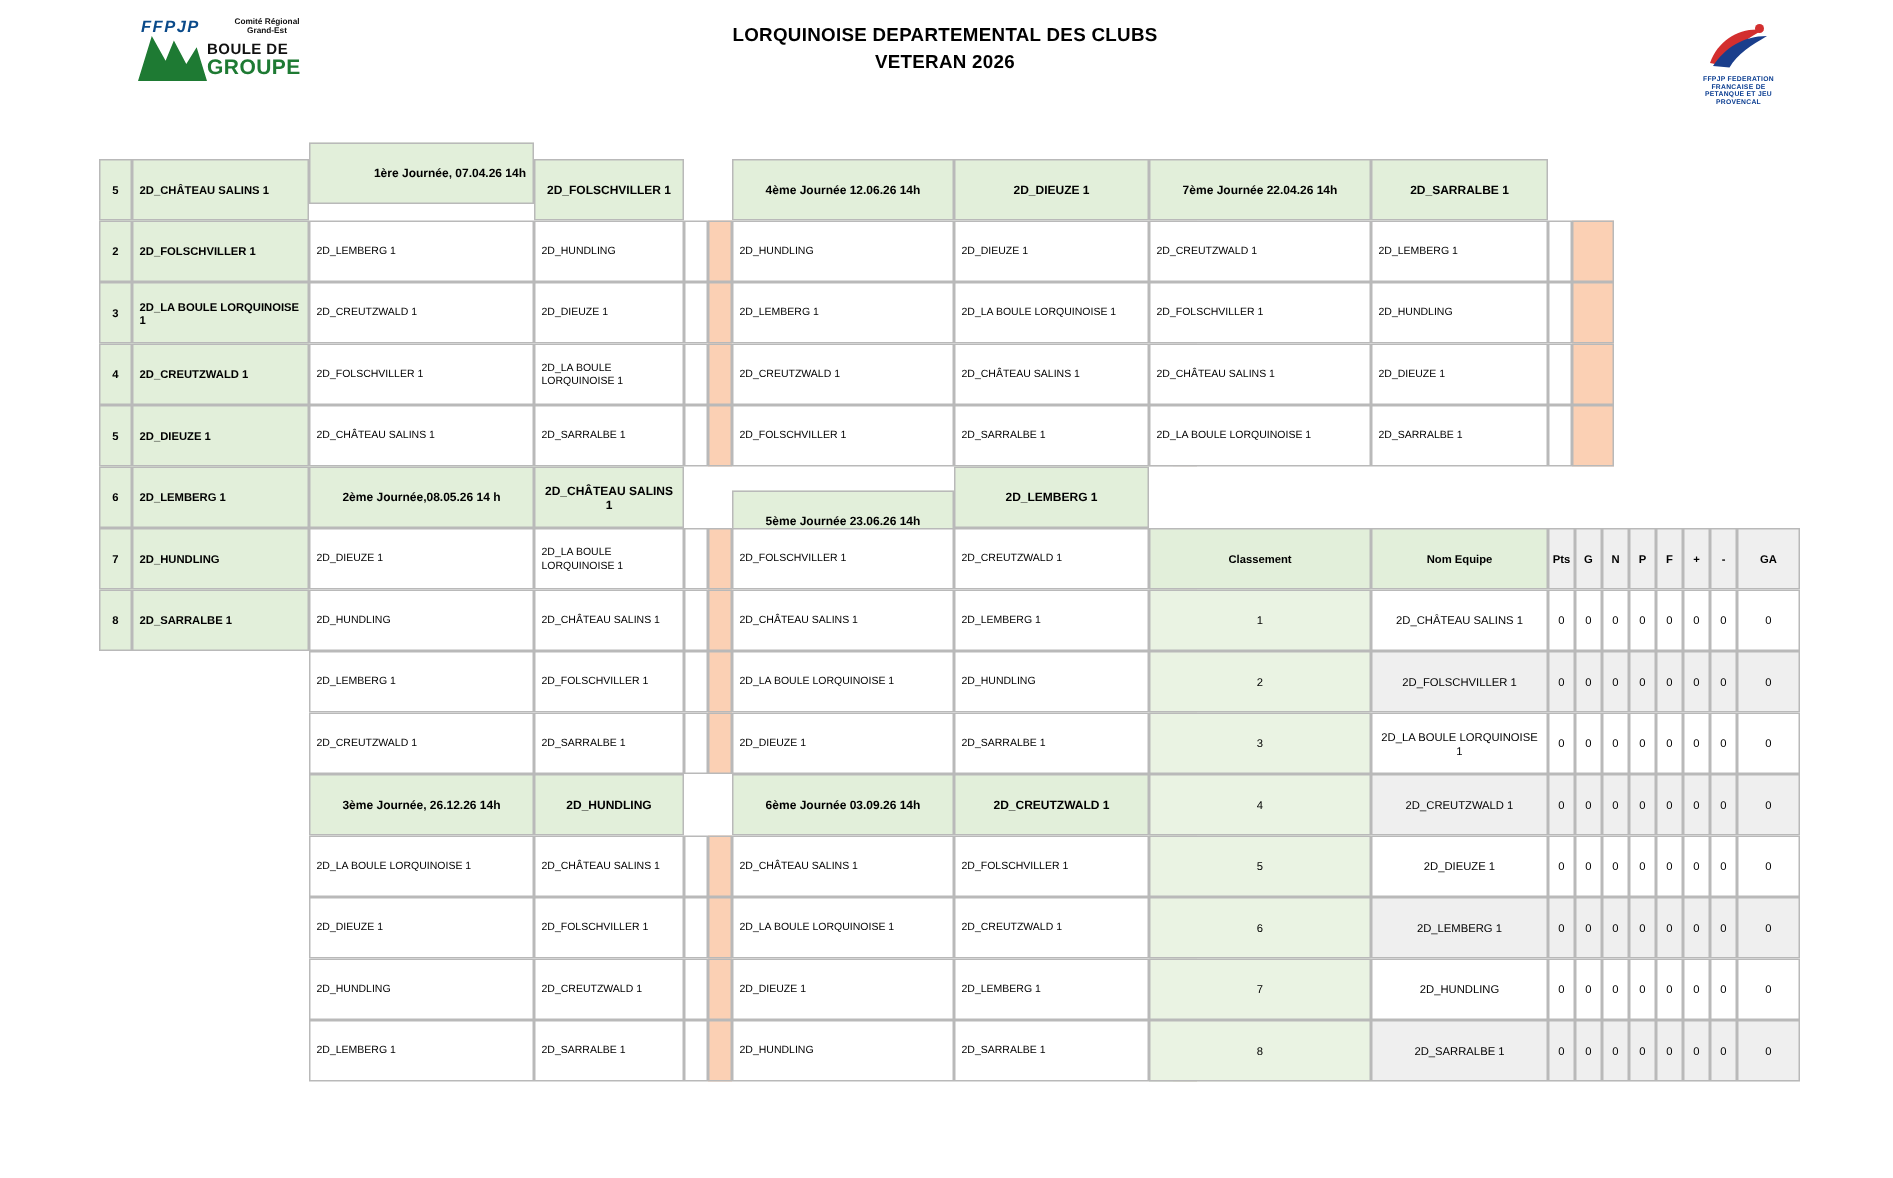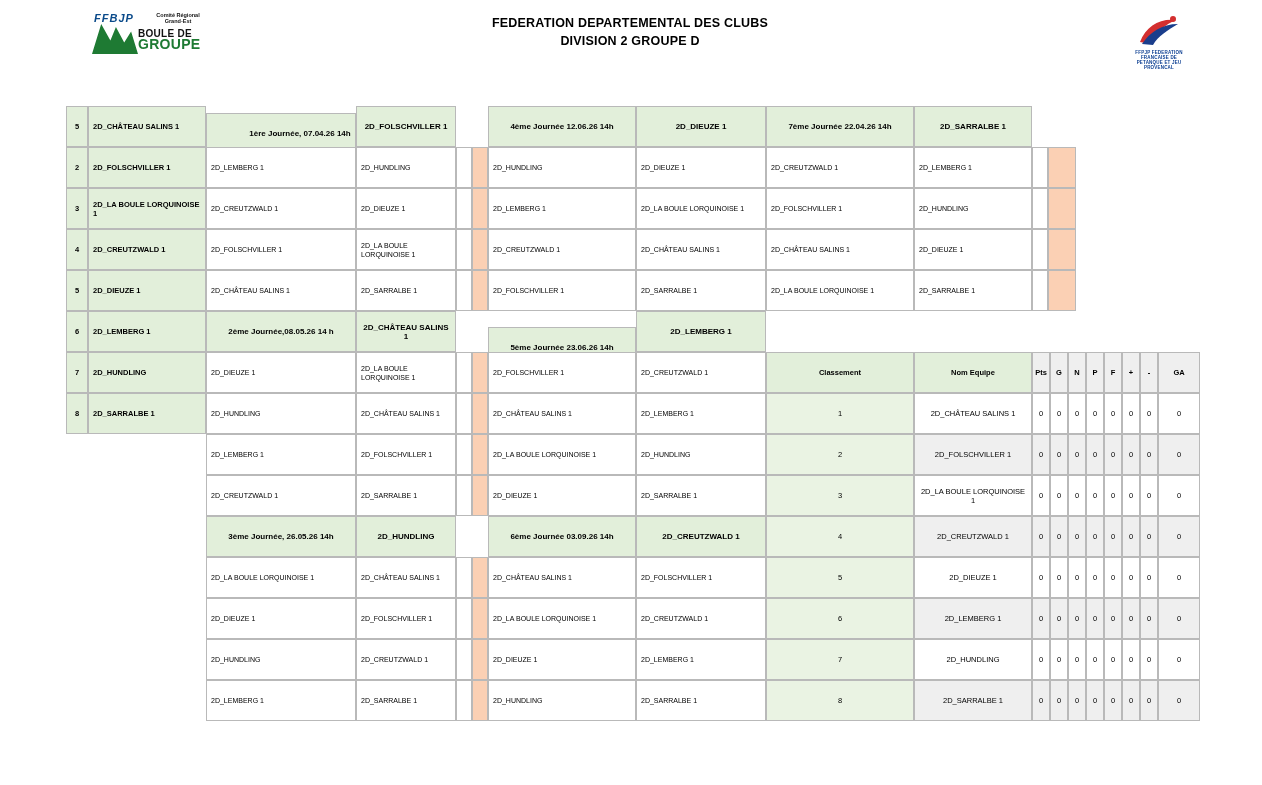--- a/index.html
+++ b/index.html
@@ -141,35 +141,35 @@
   .cell.small { font-size: 7px; }
 </style>
 </head>
 <body>
 
 <div class="page">
 
   <div class="header">
 
     <div class="logo-left">
-      <div class="ffbjp">FFBJP</div>
+      <div class="ffbjp">FFPJP</div>
       <div class="cr">
         <span>Comité Régional</span><br>
         <span>Grand-Est</span>
       </div>
       <div class="mleaf"></div>
       <div class="cdm">
         <span>BOULE DE</span><br>
         <span class="big">GROUPE</span>
       </div>
     </div>
 
     <div class="title-block">
-      <div>FEDERATION DEPARTEMENTAL DES CLUBS</div>
-      <div>DIVISION 2 GROUPE D</div>
+      <div>LORQUINOISE DEPARTEMENTAL DES CLUBS</div>
+      <div>VETERAN 2026</div>
     </div>
 
     <div class="logo-right">
       <svg class="swirl" viewBox="0 0 46 34">
         <path d="M4 28 C 10 12, 24 4, 40 6 C 30 10, 20 18, 14 30 Z" fill="#d32f2f"></path>
         <path d="M6 30 C 14 18, 26 10, 42 10 C 32 16, 22 22, 17 31 Z" fill="#1a3e8c"></path>
         <circle cx="37" cy="5" r="3" fill="#d32f2f"></circle>
       </svg>
       <div class="fftxt">FFPJP FEDERATION FRANCAISE DE PETANQUE ET JEU PROVENCAL</div>
     </div>
@@ -185,21 +185,21 @@
       <div class="cell num green" style="left: 66px; top: 229px; width: 22px; height: 41px;">4</div>
       <div class="cell teamname green" style="left: 88px; top: 229px; width: 118px; height: 41px;">2D_CREUTZWALD 1</div>
       <div class="cell num green" style="left: 66px; top: 270px; width: 22px; height: 41px;">5</div>
       <div class="cell teamname green" style="left: 88px; top: 270px; width: 118px; height: 41px;">2D_DIEUZE 1</div>
       <div class="cell num green" style="left: 66px; top: 311px; width: 22px; height: 41px;">6</div>
       <div class="cell teamname green" style="left: 88px; top: 311px; width: 118px; height: 41px;">2D_LEMBERG 1</div>
       <div class="cell num green" style="left: 66px; top: 352px; width: 22px; height: 41px;">7</div>
       <div class="cell teamname green" style="left: 88px; top: 352px; width: 118px; height: 41px;">2D_HUNDLING</div>
       <div class="cell num green" style="left: 66px; top: 393px; width: 22px; height: 41px;">8</div>
       <div class="cell teamname green" style="left: 88px; top: 393px; width: 118px; height: 41px;">2D_SARRALBE 1</div>
-      <div class="cell journee green" style="left: 206px; top: 113px; width: 150px; height: 41px; padding-left: 42px;">1ère Journée, 07.04.26 14h</div>
+      <div class="cell journee green" style="left: 206px; top: 95px; width: 150px; height: 41px; padding-left: 42px;">1ère Journée, 07.04.26 14h</div>
       <div class="cell journee green" style="left: 356px; top: 106px; width: 100px; height: 41px;">2D_FOLSCHVILLER 1</div>
       <div class="cell small" style="left: 206px; top: 147px; width: 150px; height: 41px;">2D_LEMBERG 1</div>
       <div class="cell small" style="left: 356px; top: 147px; width: 100px; height: 41px;">2D_HUNDLING</div>
       <div class="cell" style="left: 456px; top: 147px; width: 16px; height: 41px;"></div>
       <div class="cell orange" style="left: 472px; top: 147px; width: 16px; height: 41px;"></div>
       <div class="cell small" style="left: 206px; top: 188px; width: 150px; height: 41px;">2D_CREUTZWALD 1</div>
       <div class="cell small" style="left: 356px; top: 188px; width: 100px; height: 41px;">2D_DIEUZE 1</div>
       <div class="cell" style="left: 456px; top: 188px; width: 16px; height: 41px;"></div>
       <div class="cell orange" style="left: 472px; top: 188px; width: 16px; height: 41px;"></div>
       <div class="cell small" style="left: 206px; top: 229px; width: 150px; height: 41px;">2D_FOLSCHVILLER 1</div>
@@ -221,21 +221,21 @@
       <div class="cell" style="left: 456px; top: 393px; width: 16px; height: 41px;"></div>
       <div class="cell orange" style="left: 472px; top: 393px; width: 16px; height: 41px;"></div>
       <div class="cell small" style="left: 206px; top: 434px; width: 150px; height: 41px;">2D_LEMBERG 1</div>
       <div class="cell small" style="left: 356px; top: 434px; width: 100px; height: 41px;">2D_FOLSCHVILLER 1</div>
       <div class="cell" style="left: 456px; top: 434px; width: 16px; height: 41px;"></div>
       <div class="cell orange" style="left: 472px; top: 434px; width: 16px; height: 41px;"></div>
       <div class="cell small" style="left: 206px; top: 475px; width: 150px; height: 41px;">2D_CREUTZWALD 1</div>
       <div class="cell small" style="left: 356px; top: 475px; width: 100px; height: 41px;">2D_SARRALBE 1</div>
       <div class="cell" style="left: 456px; top: 475px; width: 16px; height: 41px;"></div>
       <div class="cell orange" style="left: 472px; top: 475px; width: 16px; height: 41px;"></div>
-      <div class="cell journee green" style="left: 206px; top: 516px; width: 150px; height: 41px;">3ème Journée, 26.05.26 14h</div>
+      <div class="cell journee green" style="left: 206px; top: 516px; width: 150px; height: 41px;">3ème Journée, 26.12.26 14h</div>
       <div class="cell journee green" style="left: 356px; top: 516px; width: 100px; height: 41px;">2D_HUNDLING</div>
       <div class="cell small" style="left: 206px; top: 557px; width: 150px; height: 41px;">2D_LA BOULE LORQUINOISE 1</div>
       <div class="cell small" style="left: 356px; top: 557px; width: 100px; height: 41px;">2D_CHÂTEAU SALINS 1</div>
       <div class="cell" style="left: 456px; top: 557px; width: 16px; height: 41px;"></div>
       <div class="cell orange" style="left: 472px; top: 557px; width: 16px; height: 41px;"></div>
       <div class="cell small" style="left: 206px; top: 598px; width: 150px; height: 41px;">2D_DIEUZE 1</div>
       <div class="cell small" style="left: 356px; top: 598px; width: 100px; height: 41px;">2D_FOLSCHVILLER 1</div>
       <div class="cell" style="left: 456px; top: 598px; width: 16px; height: 41px;"></div>
       <div class="cell orange" style="left: 472px; top: 598px; width: 16px; height: 41px;"></div>
       <div class="cell small" style="left: 206px; top: 639px; width: 150px; height: 41px;">2D_HUNDLING</div>

